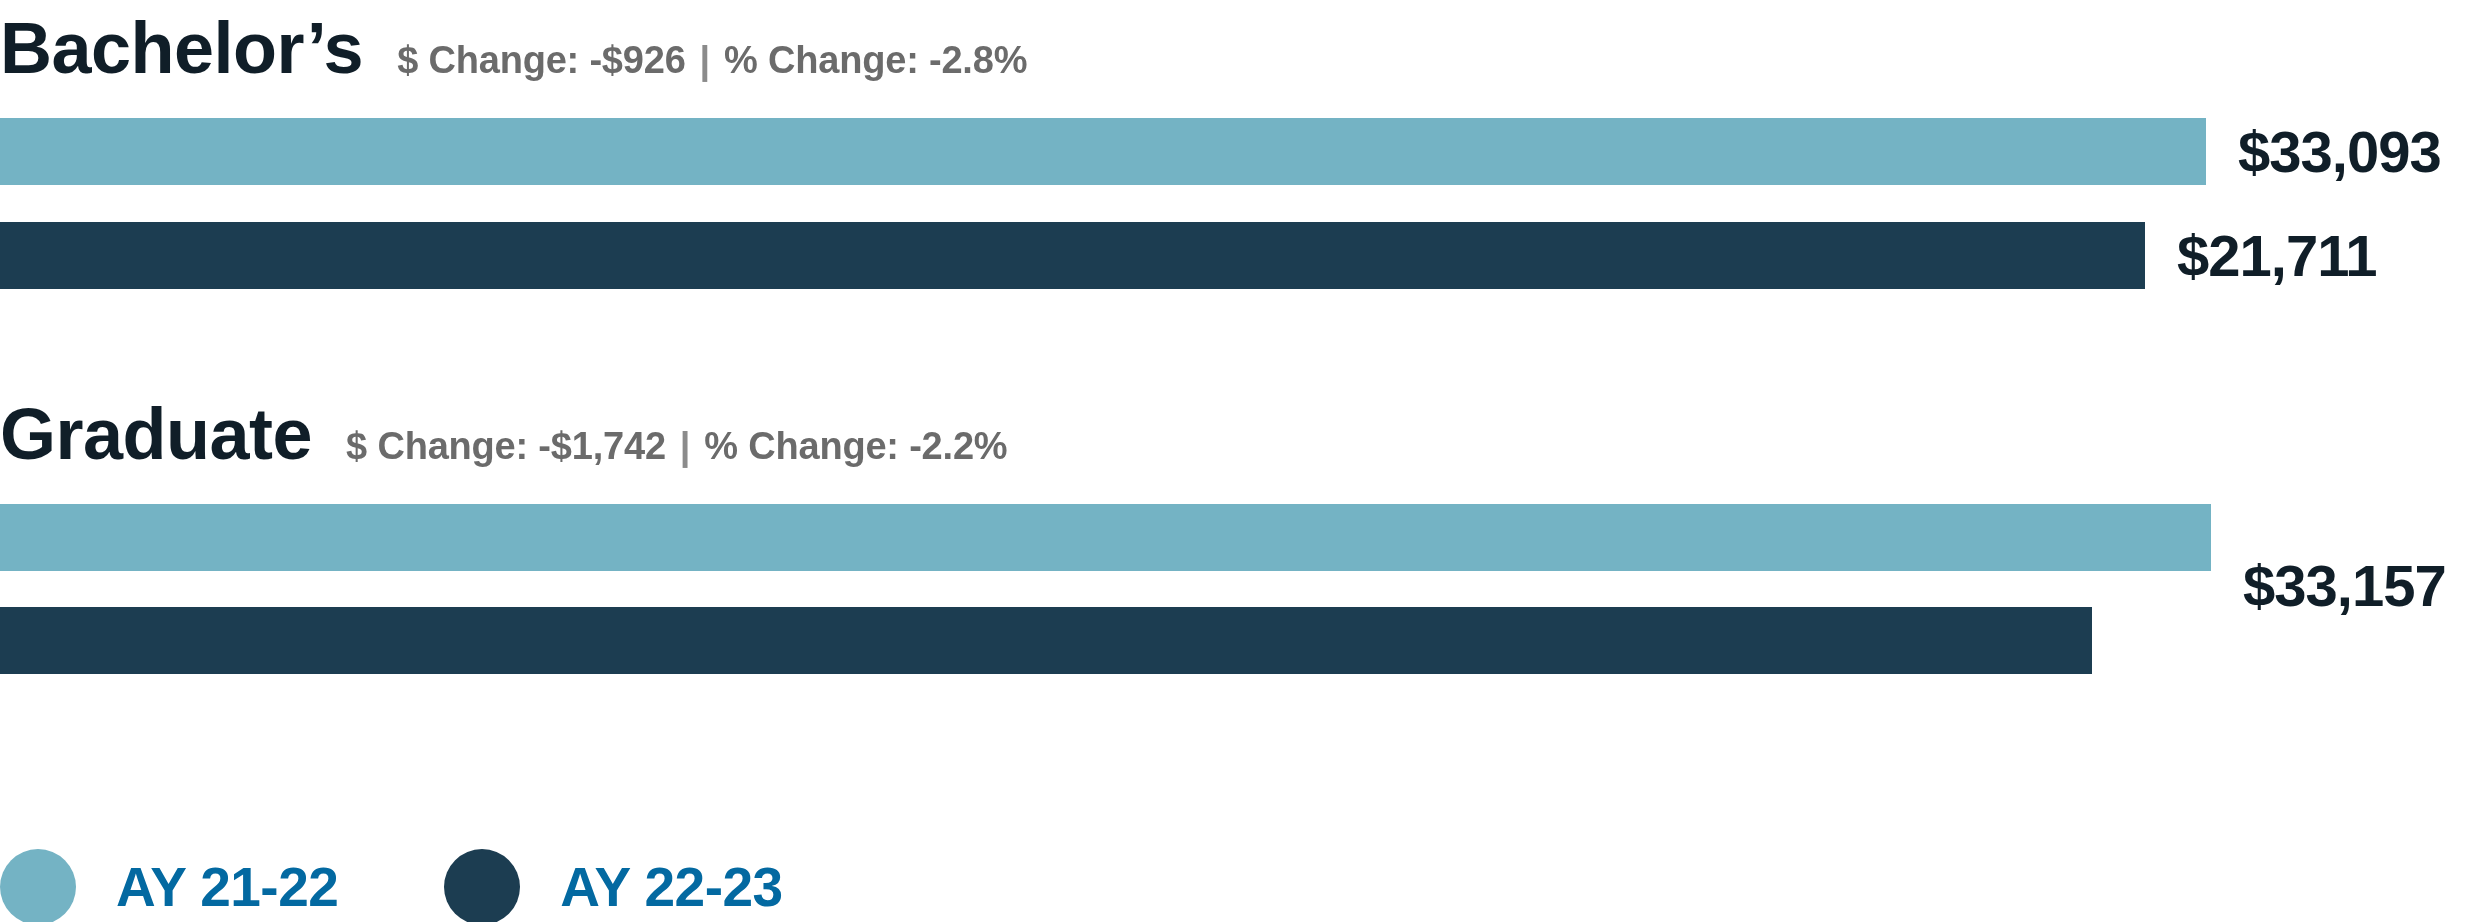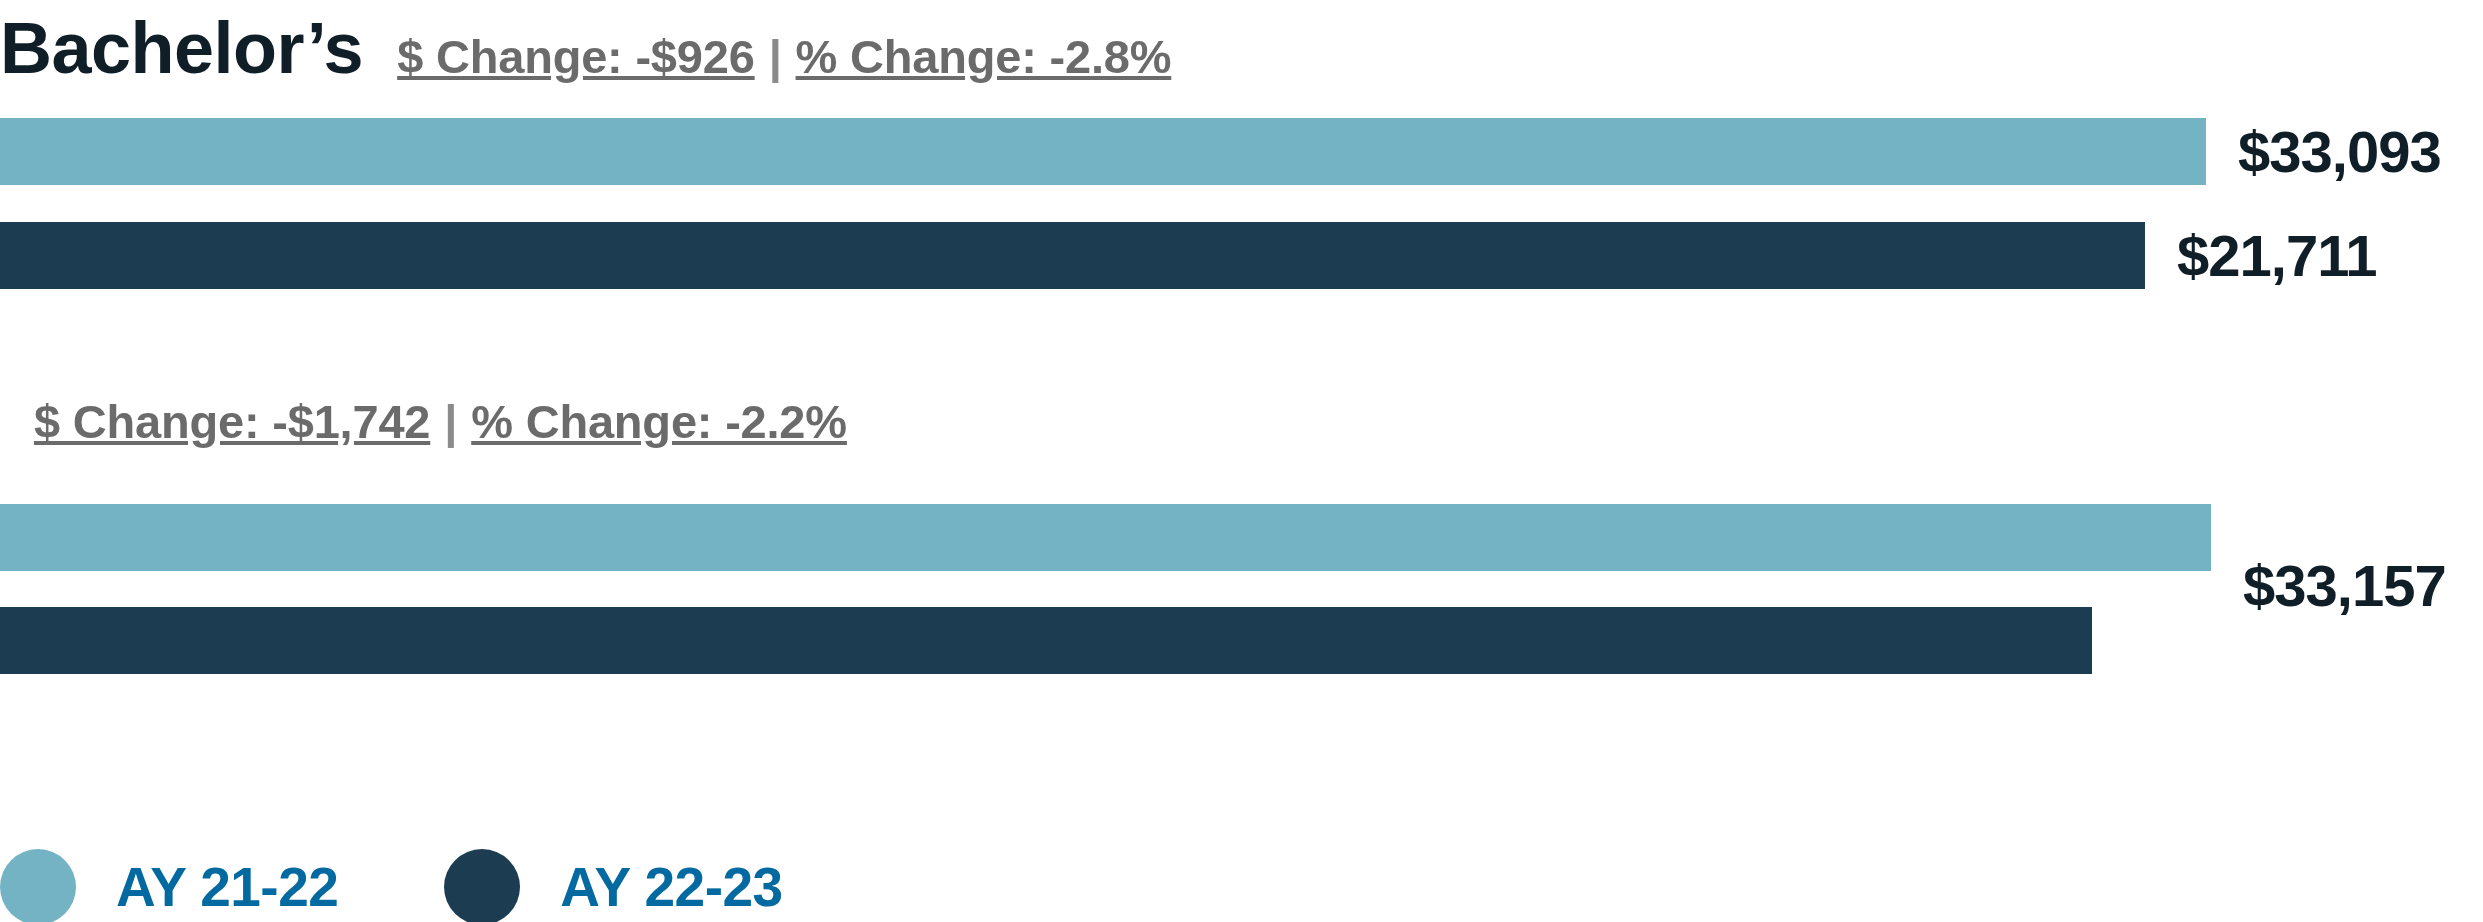--- a/index.html
+++ b/index.html
@@ -40,27 +40,26 @@
     white-space: nowrap;
   }
   .group-title {
     font-size: 72px;
     font-weight: 700;
     color: #101e28;
     letter-spacing: -0.5px;
     line-height: 1;
   }
   .group-stats {
-    font-size: 47px;
+    font-size: 38px;
     font-weight: 700;
     color: #6b6b6b;
     letter-spacing: -0.2px;
     line-height: 1;
     margin-left: 34px;
-    text-decoration: underline;
   }
   .stat-sep {
     padding: 0 14px;
     color: #8b8b8b;
     font-weight: 600;
   }
 
   
   .bar-row {
     position: absolute;
@@ -143,20 +142,21 @@
     <div class="bar-row" style="top:222px;">
       <div class="bar curr" style="width:2145px;"></div>
       <div class="bar-value" style="left:2177px;">$21,711</div>
     </div>
 
   </div>
 
   <div class="group" id="group-1" style="top:386px;height:300px;">
 
     <div class="group-header" style="top:12px;">
+      <span class="group-title">Graduate</span>
       <span class="group-stats">
         <span>$ Change: -$1,742</span><span class="stat-sep">|</span><span>% Change: -2.2%</span>
       </span>
     </div>
 
     <div class="bar-row" style="top:118px;">
       <div class="bar prev" style="width:2211px;"></div>
       <div class="bar-value" style="left:2243px;margin-top:48px;">$33,157</div>
     </div>
 

